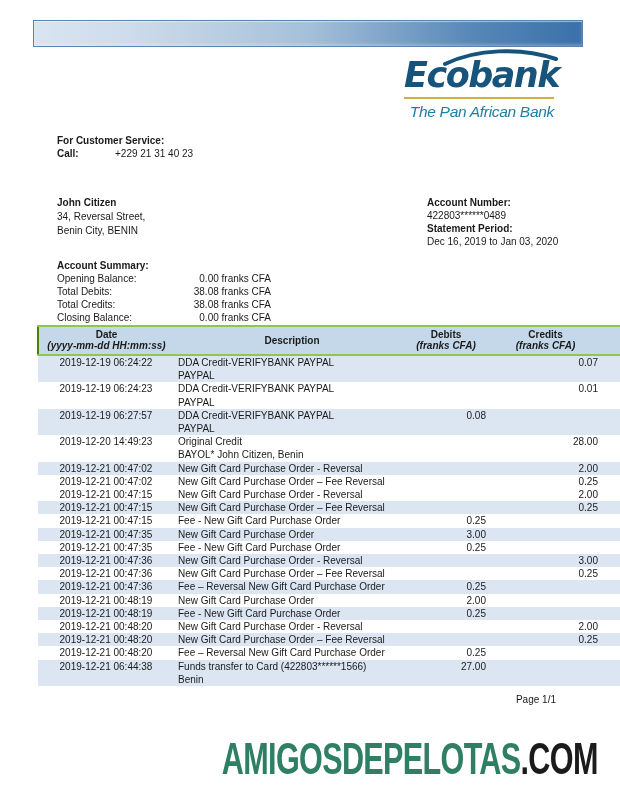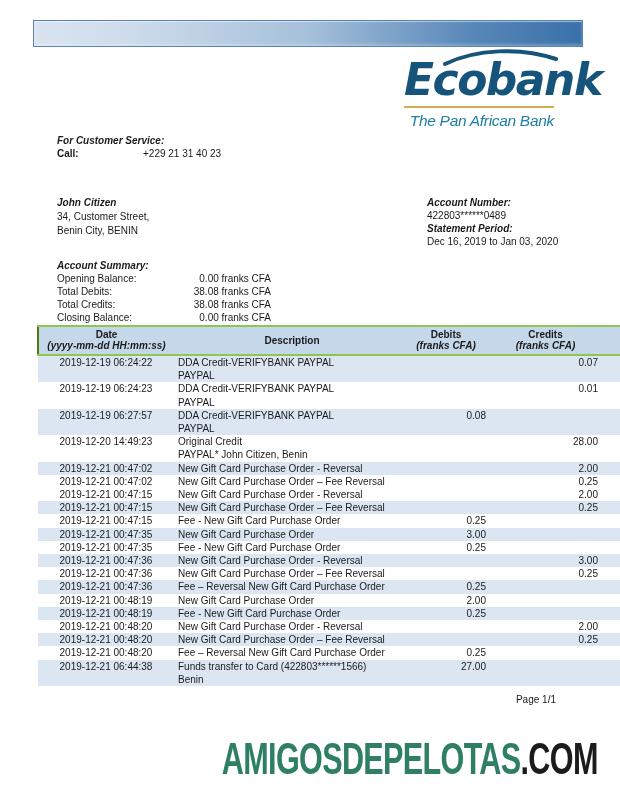--- a/index.html
+++ b/index.html
@@ -21,38 +21,38 @@
     border: 1px solid #5b84b2;
     box-shadow: inset 0 1px 1px rgba(255,255,255,.5), inset 0 -2px 3px rgba(255,255,255,.25);
   }
 
   
   .logo-block { position: absolute; right: 66px; top: 56px; width: 150px; }
   .logo-wordmark {
     position: relative;
     font-family: "DejaVu Sans", sans-serif;
     font-style: italic; font-weight: bold;
-    font-size: 44px; line-height: 1.1;
+    font-size: 35px; line-height: 1.1;
     color: #17547b; letter-spacing: -1.5px;
     text-align: right;
   }
   .logo-swoosh { position: absolute; right: -6px; top: -9px; width: 118px; height: 24px; }
   .logo-underline { height: 2px; background: #d4ab4e; margin-top: 2px; }
   .logo-tagline {
     font-style: italic; font-size: 15.5px; margin-top: 4px;
     color: #1e7ea4; white-space: nowrap; text-align: right;
     letter-spacing: -0.3px;
   }
 
   .txt-10 { font-size: 10px; line-height: 13px; }
-  .bold { font-weight: bold; font-style: italic; }
+  .bold { font-weight: bold; }
 
   
   .cs-block { position: absolute; left: 57px; top: 134px; }
-  .cs-row { display: flex; gap: 28px; }
+  .cs-row { display: flex; }
   .cs-label { width: 58px; font-weight: bold; }
 
   
   .cust-block { position: absolute; left: 57px; top: 196px; }
   .cust-block .line { line-height: 14px; }
   .acct-block { position: absolute; left: 403px; top: 196px; margin-left: 24px; }
 
   
   .summary-block { position: absolute; left: 57px; top: 259px; }
   .sum-row { display: flex; }
@@ -113,21 +113,21 @@
   <div class="cs-block txt-10">
     <div class="bold">For Customer Service:</div>
     <div class="cs-row">
       <span class="cs-label">Call:</span>
       <span>+229 21 31 40 23</span>
     </div>
   </div>
 
   <div class="cust-block txt-10">
     <div class="line bold">John Citizen</div>
-    <div class="line">34, Customer Street,</div>
+    <div class="line">34, Reversal Street,</div>
     <div class="line">Benin City, BENIN</div>
   </div>
 
   <div class="acct-block txt-10">
     <div class="bold">Account Number:</div>
     <div>422803******0489</div>
     <div class="bold">Statement Period:</div>
     <div>Dec 16, 2019 to Jan 03, 2020</div>
   </div>
 
@@ -196,21 +196,21 @@
             <div>DDA Credit-VERIFYBANK PAYPAL</div>
             <div>PAYPAL</div>
           </td>
           <td class="c-deb">0.08</td>
           <td class="c-cred"></td>
         </tr>
         <tr>
           <td class="c-date">2019-12-20 14:49:23</td>
           <td class="c-desc">
             <div>Original Credit</div>
-            <div>PAYPAL* John Citizen, Benin</div>
+            <div>BAYOL* John Citizen, Benin</div>
           </td>
           <td class="c-deb"></td>
           <td class="c-cred">28.00</td>
         </tr>
         <tr class="shaded">
           <td class="c-date">2019-12-21 00:47:02</td>
           <td class="c-desc">
             <div>New Gift Card Purchase Order - Reversal</div>
           </td>
           <td class="c-deb"></td>

